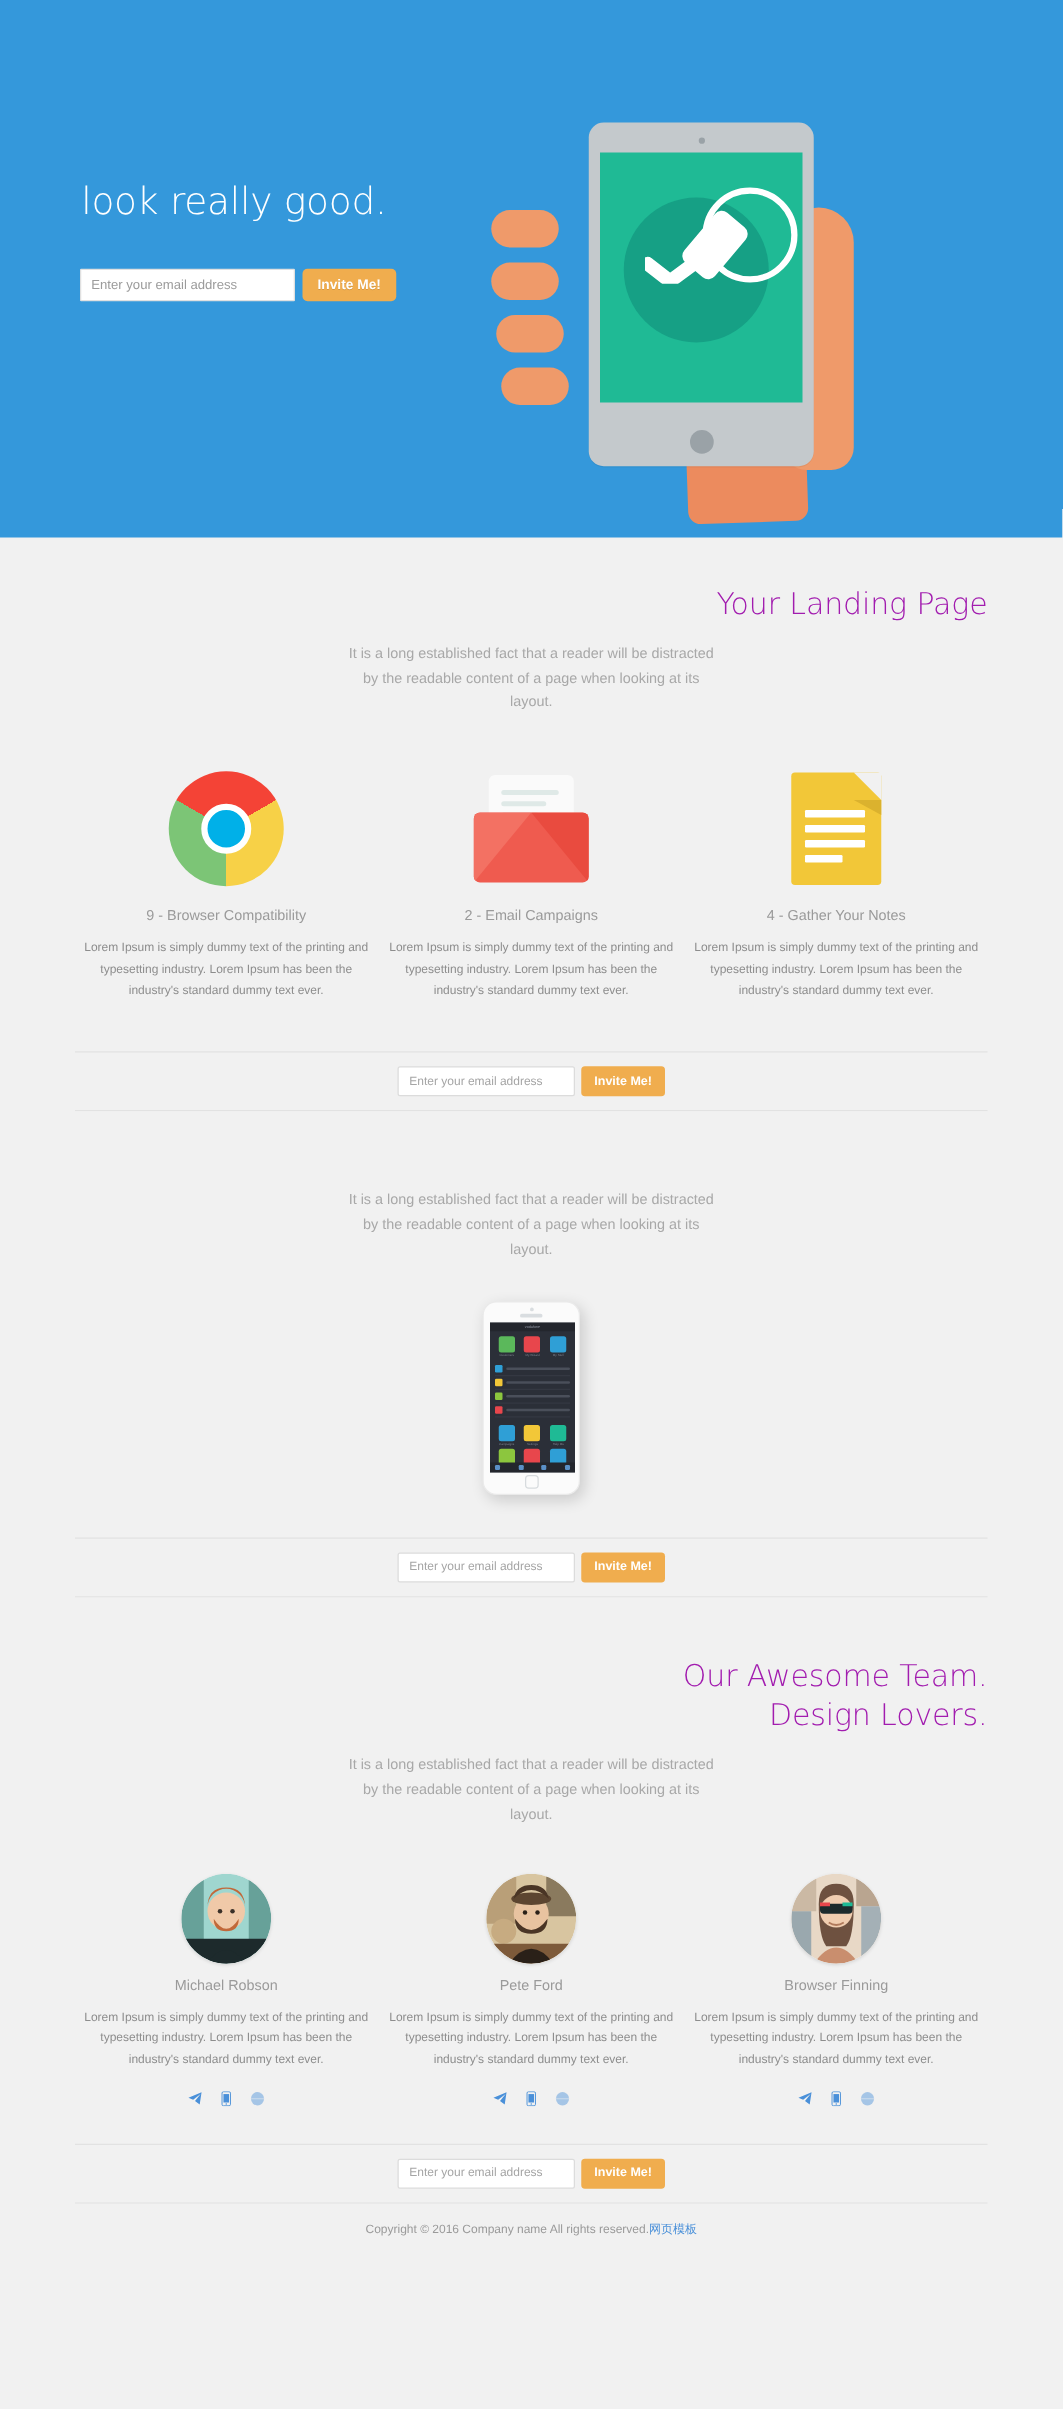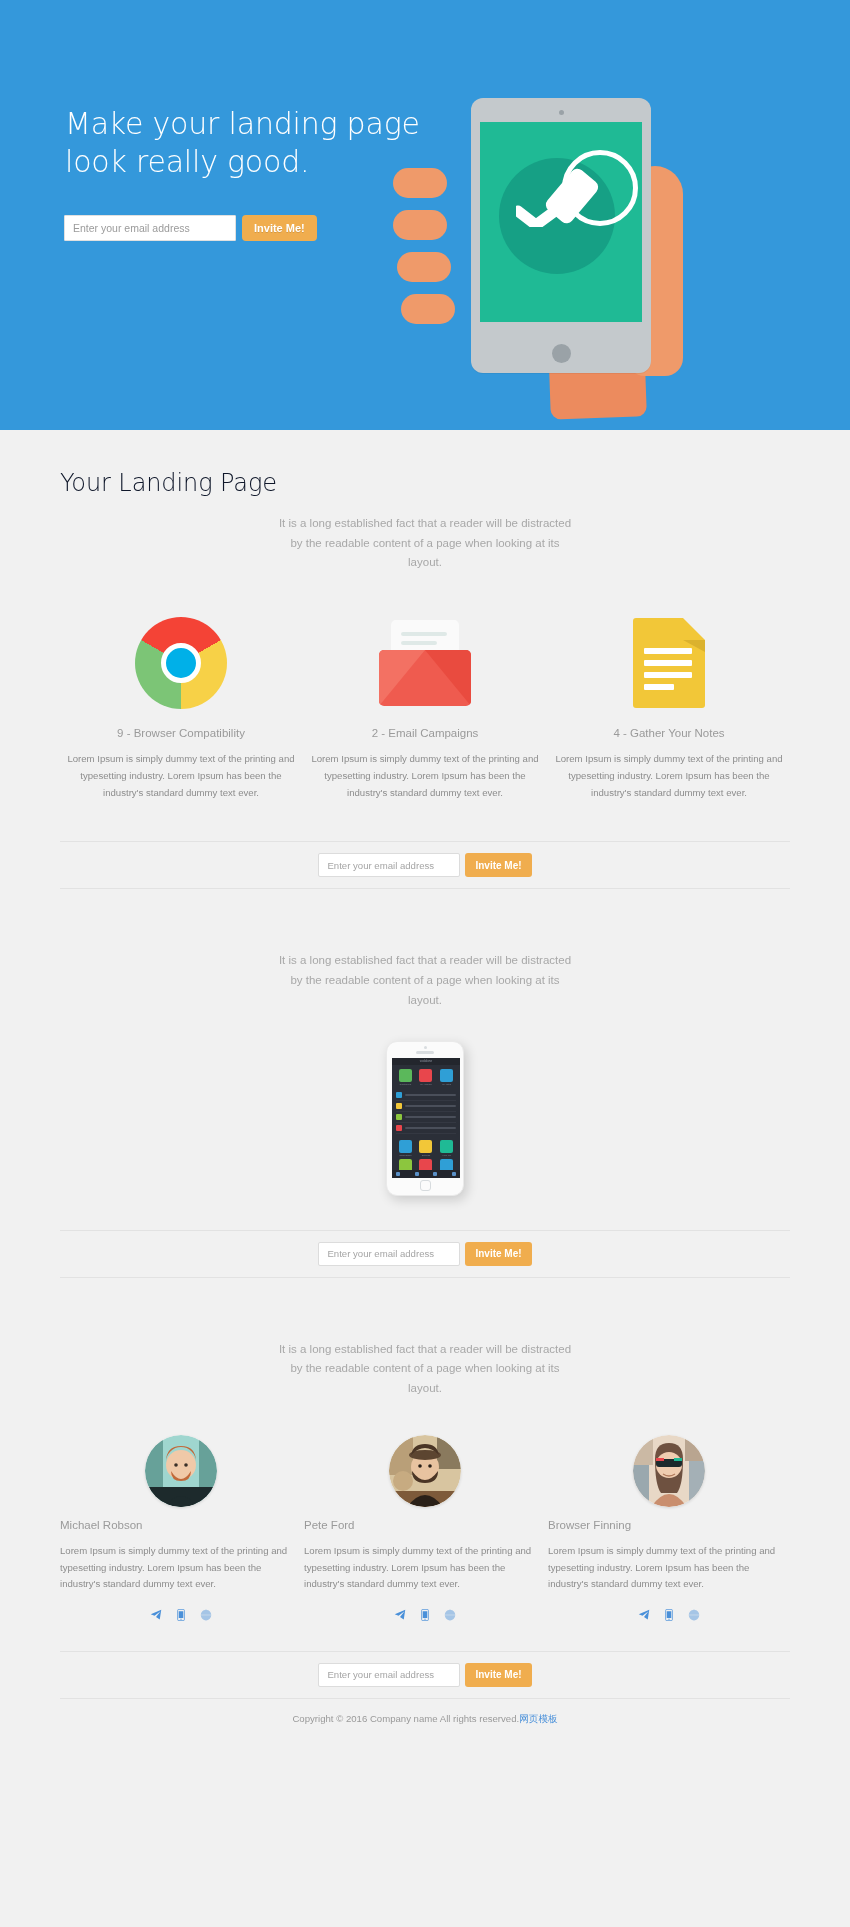--- a/index.html
+++ b/index.html
@@ -181,24 +181,24 @@
     left: 76px; top: 48px;
     width: 32px; height: 52px;
     background: #ffffff;
     border-radius: 7px;
     transform: rotate(40deg);
   }
 
   
   .section { padding: 0 60px; background: #f1f1f1; }
   .sec-title {
-    text-align: left;
+    text-align: right;
     font-family: "DejaVu Sans", sans-serif;
     font-weight: 300;
-    color: #0f172a;
+    color: #a21caf;
     font-size: 24px;
     line-height: 1.33;
     letter-spacing: -0.1px;
   }
   .sec-sub {
     text-align: center;
     color: #a8a8a8;
     font-size: 11.5px;
     line-height: 1.72;
     margin-top: 14px;
@@ -444,21 +444,21 @@
     border: 1px solid #d7dbde;
     border-radius: 3px;
   }
 
   
   .team {
     display: flex;
     justify-content: space-between;
     margin-top: 36px;
   }
-  .member { width: 242px; text-align: left; }
+  .member { width: 242px; text-align: center; }
   .avatar {
     width: 72px; height: 72px;
     border-radius: 50%;
     margin: 0 auto;
     box-shadow: 0 1px 3px rgba(0,0,0,0.12);
     overflow: hidden;
     position: relative;
   }
   .mname {
     margin-top: 12px;
@@ -489,21 +489,21 @@
   }
   .footer a { color: #4a90d9; text-decoration: none; }
 </style>
 </head>
 <body>
 
 <div class="hero">
 
   <div class="hero-inner">
     <h1 class="hero-title">
-      <span>Make your landing page</span><br>
+      <br>
       <span>look really good.</span>
     </h1>
 
     <form class="hero-form">
       <input class="email-input" type="text" placeholder="Enter your email address" style="">
       <button class="invite-btn">Invite Me!</button>
     </form>
   </div>
 
   <div class="illustration">
@@ -674,20 +674,24 @@
 </div>
 
 <div class="section" style="margin-top:34px;">
   <form class="form-strip">
     <input class="strip-input" type="text" placeholder="Enter your email address" style="">
     <button class="strip-btn">Invite Me!</button>
   </form>
 </div>
 
 <div class="section" style="padding-top:48px;">
+  <h2 class="sec-title">
+    <span>Our Awesome Team.</span><br>
+    <span>Design Lovers.</span>
+  </h2>
   <p class="sec-sub" style="max-width:300px;margin-left:auto;margin-right:auto;">It is a long established fact that a reader will be distracted by the readable content of a page when looking at its layout.</p>
 
   <div class="team">
 
     <div class="member">
       <div class="avatar">
         <svg viewBox="0 0 72 72" width="72" height="72">
           <defs>
               <clipPath id="c1">
                 <circle cx="36" cy="36" r="36"></circle>

